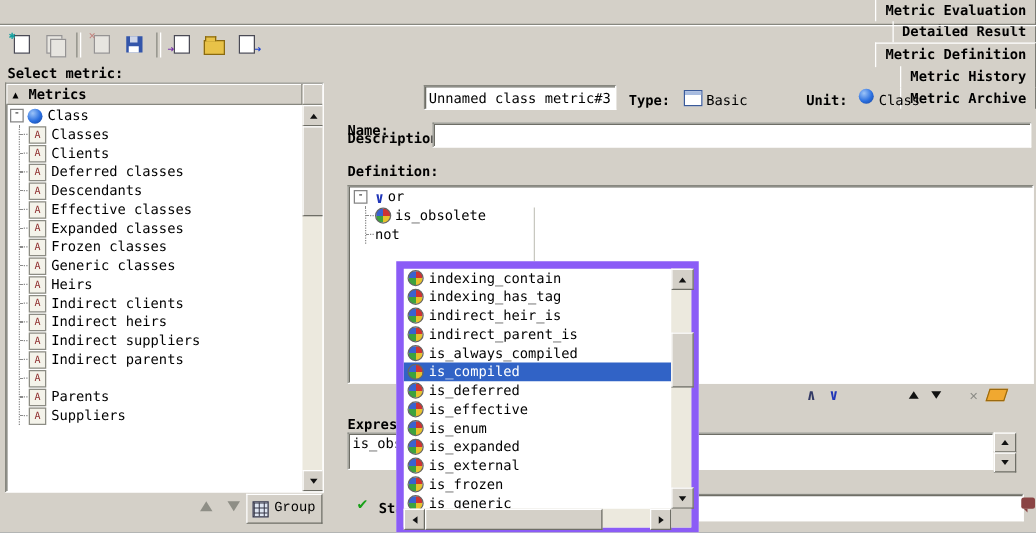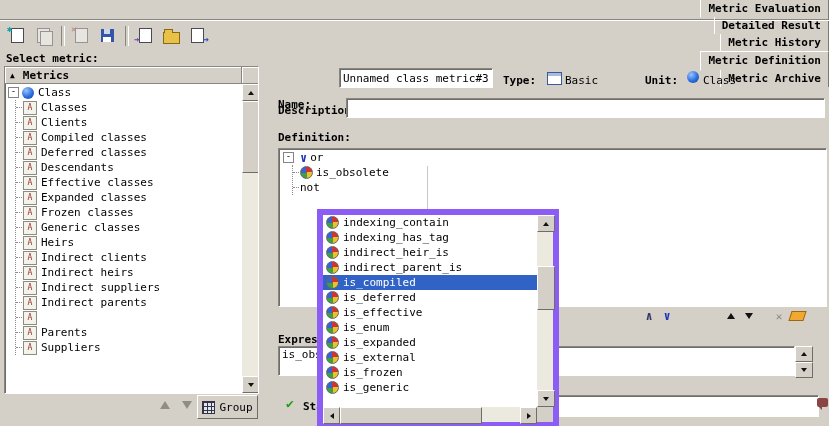--- a/index.html
+++ b/index.html
@@ -62,21 +62,21 @@
   .sb-fill{flex:1;}
   .tri-up{width:0;height:0;border-left:3px solid transparent;border-right:3px solid transparent;border-bottom:4px solid #111;}
   .tri-dn{width:0;height:0;border-left:3px solid transparent;border-right:3px solid transparent;border-top:4px solid #111;}
   .tri-lf{width:0;height:0;border-top:3px solid transparent;border-bottom:3px solid transparent;border-right:4px solid #111;}
   .tri-rt{width:0;height:0;border-top:3px solid transparent;border-bottom:3px solid transparent;border-left:4px solid #111;}
 
   
   .updown{position:absolute;left:160px;top:401px;display:flex;gap:12px;}
   .gtri-up{width:0;height:0;border-left:5px solid transparent;border-right:5px solid transparent;border-bottom:8px solid #8e8e86;}
   .gtri-dn{width:0;height:0;border-left:5px solid transparent;border-right:5px solid transparent;border-top:8px solid #8e8e86;}
-  #group-btn{position:absolute;left:197px;top:395px;width:59px;height:22px;display:flex;align-items:center;justify-content:center;gap:4px;font-weight:normal;}
+  #group-btn{position:absolute;left:197px;top:395px;width:59px;height:22px;display:flex;align-items:center;justify-content:center;gap:4px;font-weight:normal;font-family:Liberation Mono, monospace;}
   .grid-icon{width:11px;height:11px;border:1px solid #334;
       background-image:linear-gradient(#334 1px,transparent 1px),linear-gradient(90deg,#334 1px,transparent 1px);
       background-size:4px 4px;background-color:#dfe6f2;}
 
   
   .tbox{position:absolute;background:#fff;border:1px solid;border-color:#87877f #fff #fff #87877f;
       box-shadow:inset 1px 1px 0 #6e6e66;font-family:"DejaVu Sans Mono",monospace;font-size:11px;padding:1px 3px;color:#000;}
   input.tbox{outline:none;}
   .basic-icon{position:absolute;width:13px;height:11px;background:#fff;border:1px solid #3a5a9a;}
   .basic-icon::before{content:"";position:absolute;left:0;top:0;right:0;height:3px;background:#a8bce0;}
@@ -131,23 +131,23 @@
 <body>
 
 <div id="app">
 
   <div class="tabs">
 
       <div class="tab"><span>Metric Evaluation</span></div>
 
       <div class="tab"><span>Detailed Result</span></div>
 
+      <div class="tab active"><span>Metric Definition</span></div>
+
       <div class="tab"><span>Metric History</span></div>
-
-      <div class="tab active"><span>Metric Definition</span></div>
 
       <div class="tab"><span>Metric Archive</span></div>
 
   </div>
 
   <div class="toolbar">
     <div class="tbtn">
       <span class="page"></span>
       <span class="spark">✱</span>
     </div>
@@ -197,24 +197,20 @@
           <div class="kid">
             <span class="micon"></span>
             <span>Classes</span>
           </div>
 
           <div class="kid">
             <span class="micon"></span>
             <span>Clients</span>
           </div>
 
-          <div class="kid">
-            <span class="micon"></span>
-            <span>Compiled classes</span>
-          </div>
 
           <div class="kid">
             <span class="micon"></span>
             <span>Deferred classes</span>
           </div>
 
 
           <div class="kid">
             <span class="micon"></span>
             <span>Descendants</span>
@@ -395,20 +391,24 @@
         <div class="ditem">
           <span class="pie"></span>
           <span>indirect_heir_is</span>
         </div>
 
         <div class="ditem">
           <span class="pie"></span>
           <span>indirect_parent_is</span>
         </div>
 
+        <div class="ditem">
+          <span class="pie"></span>
+          <span>is_always_compiled</span>
+        </div>
 
         <div class="ditem selected">
           <span class="pie"></span>
           <span>is_compiled</span>
         </div>
 
         <div class="ditem">
           <span class="pie"></span>
           <span>is_deferred</span>
         </div>

